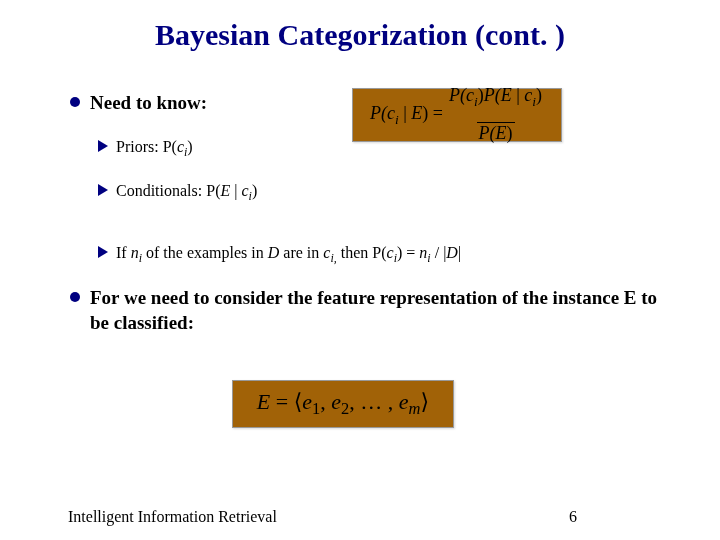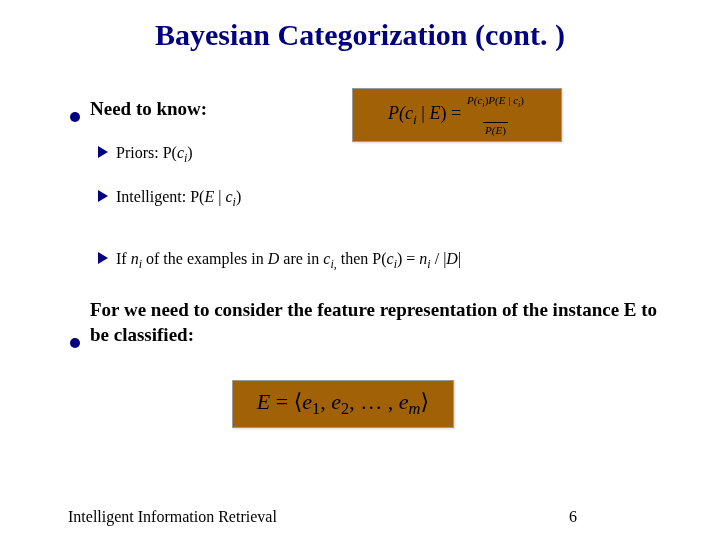--- a/index.html
+++ b/index.html
@@ -29,22 +29,21 @@
     color: #000080;
   }
   .content {
     position: absolute;
     top: 90px;
     left: 70px;
     width: 600px;
   }
   .bullet-l1 {
     display: flex;
-    align-items: flex-end;
-    margin-top: 6px;
+    align-items: flex-start;
     margin-bottom: 2px;
   }
   .bullet-l1 .dot {
     width: 10px;
     height: 10px;
     border-radius: 50%;
     background: #000080;
     flex: 0 0 auto;
     margin-top: 7px;
     margin-right: 10px;
@@ -97,21 +96,21 @@
     width: 220px;
     height: 46px;
     font-size: 22px;
     font-style: italic;
   }
   .frac {
     display: inline-flex;
     flex-direction: column;
     align-items: center;
     vertical-align: middle;
-    font-size: 11px;
+    font-size: 18px;
     line-height: 1.1;
     gap: 12px;
   }
   .frac .num { padding: 0 2px 1px 2px; }
   .frac .den { border-top: 1px solid #000; padding: 1px 2px 0 2px; }
   .eqlhs { font-size: 18px; margin-right: 4px; }
   .footer-left {
     position: absolute;
     bottom: 14px;
     left: 68px;
@@ -161,21 +160,21 @@
     <div class="bullet-l2">
       <svg class="arrow" viewBox="0 0 14 16">
           <polygon points="2,2 12,8 2,14" fill="#000080"></polygon>
         </svg>
       <div class="text"><span>Priors: P(</span><span class="ital">c</span><span class="sub-i">i</span><span>)</span></div>
     </div>
     <div class="bullet-l2">
       <svg class="arrow" viewBox="0 0 14 16">
           <polygon points="2,2 12,8 2,14" fill="#000080"></polygon>
         </svg>
-      <div class="text"><span>Intelligent: P(</span><span class="ital">E</span><span> | </span><span class="ital">c</span><span class="sub-i">i</span><span>)</span></div>
+      <div class="text"><span>Conditionals: P(</span><span class="ital">E</span><span> | </span><span class="ital">c</span><span class="sub-i">i</span><span>)</span></div>
     </div>
 
     <div class="gap"></div>
 
     <div class="bullet-l2">
       <svg class="arrow" viewBox="0 0 14 16">
           <polygon points="2,2 12,8 2,14" fill="#000080"></polygon>
         </svg>
       <div class="text"><span>If </span><span class="ital">n</span><span class="sub-i">i</span><span> of the examples in </span><span class="ital">D</span><span> are in </span><span class="ital">c</span><span class="sub-i">i,</span><span> then  P(</span><span class="ital">c</span><span class="sub-i">i</span><span>) =  </span><span class="ital">n</span><span class="sub-i">i</span><span> / |</span><span class="ital">D</span><span>|</span></div>
     </div>

